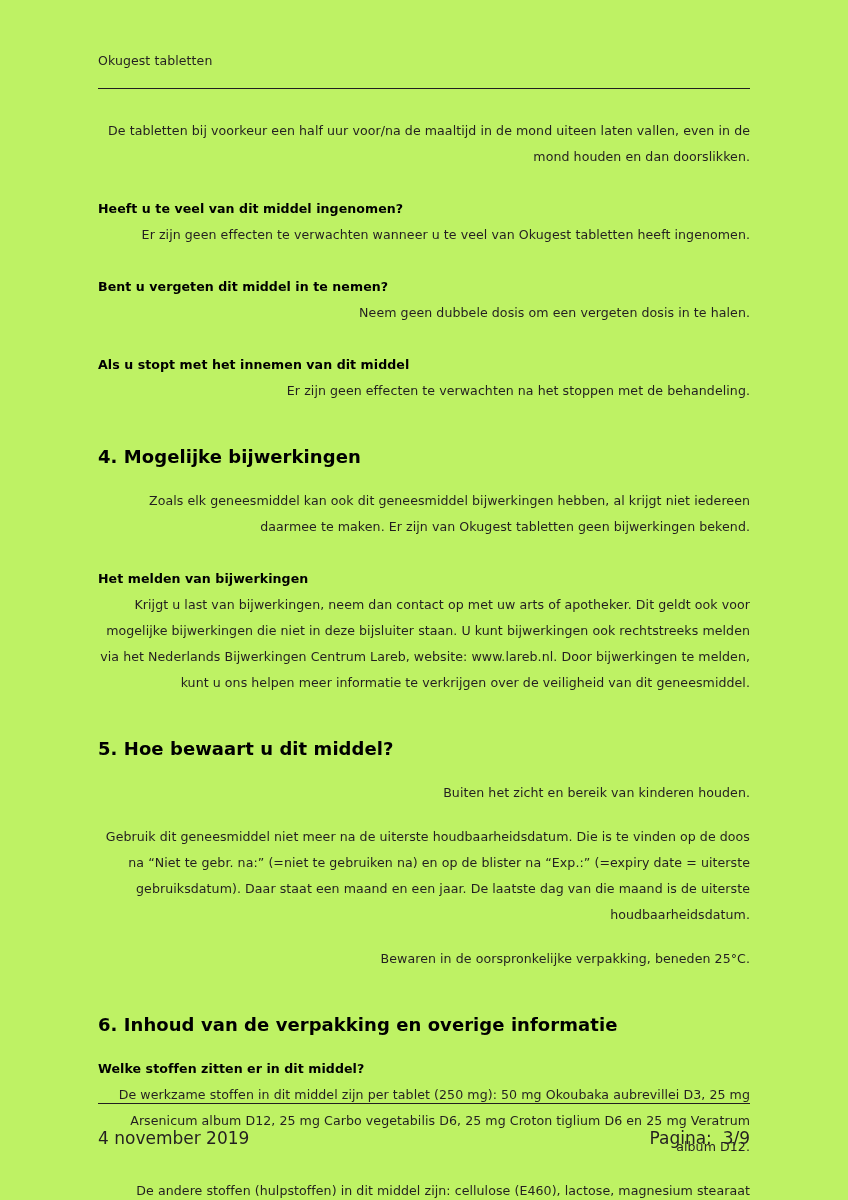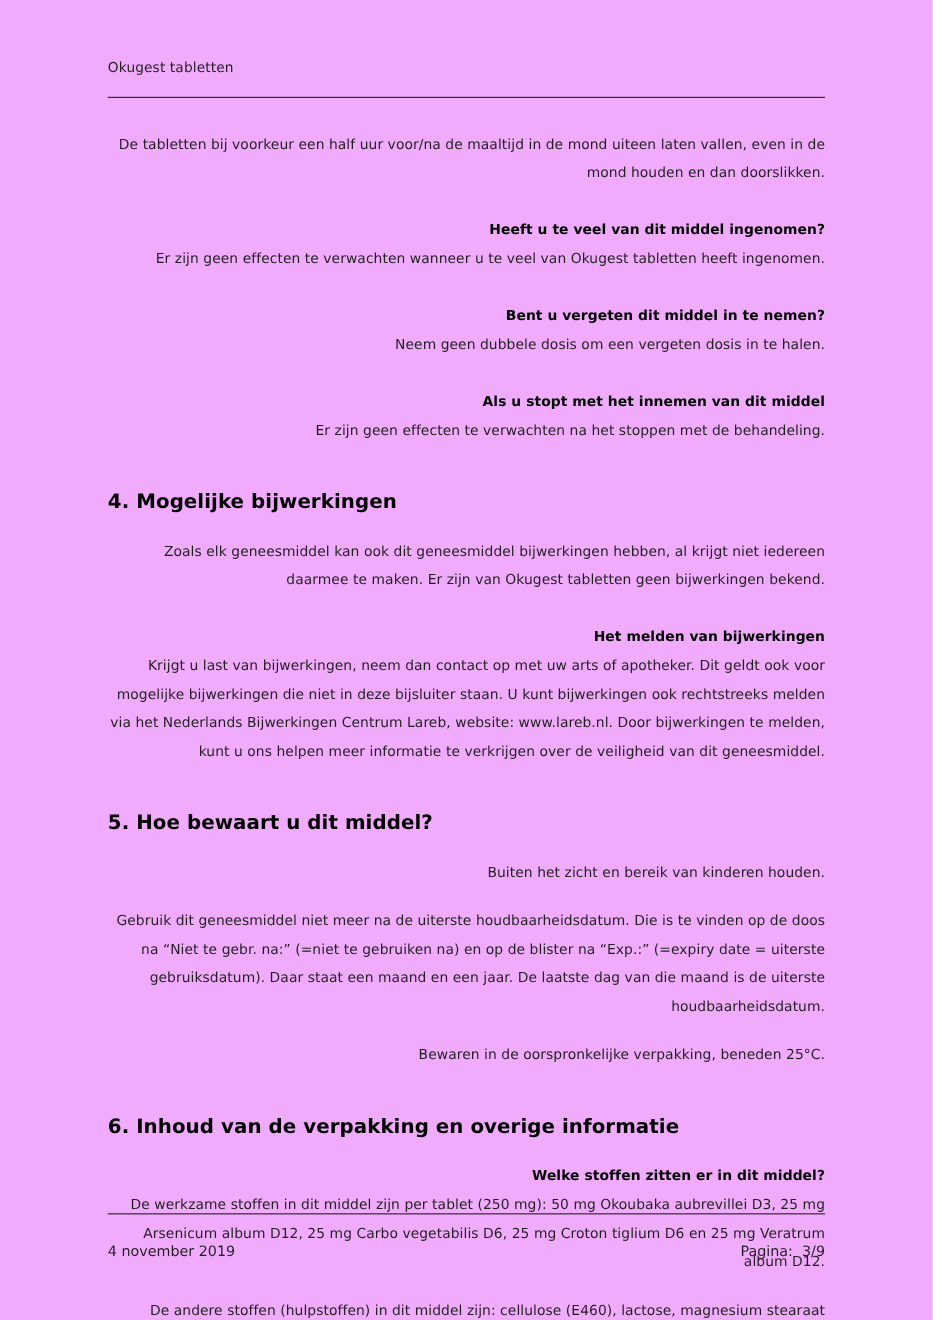--- a/index.html
+++ b/index.html
@@ -14,21 +14,21 @@
     font-family: "DejaVu Sans", "Liberation Sans", sans-serif;
     color: #231f20;
     -webkit-font-smoothing: antialiased;
   }
 
   .page {
     position: relative;
     box-sizing: border-box;
     width: 848px;
     height: 1200px;
-    background: #f0abfc;
+    background: #bef264;
     padding: 0;
     overflow: hidden;
   }
 
   
   .col {
     position: absolute;
     left: 98px;
     width: 652px;
   }
@@ -79,41 +79,40 @@
     color: #000000;
     letter-spacing: 0.06px;
   }
 
   .h-sub {
     font-size: 12.6px;
     line-height: 26px;
     font-weight: bold;
     color: #000000;
     letter-spacing: 0.06px;
-    text-align: right;
   }
 
   
   .gap-sm  { height: 18px; }
   .gap-md  { height: 26px; }
   .gap-xl  { height: 40px; }
 
   
   .footer-rule-wrap {
     top: 1103px;
   }
   .doc-footer {
     top: 1130px;
     display: flex;
     justify-content: space-between;
     align-items: baseline;
   }
   .doc-footer .foot-date,
   .doc-footer .foot-page {
-    font-size: 13px;
+    font-size: 17px;
     line-height: 17px;
     color: #231f20;
     white-space: pre;
   }
 </style>
 </head>
 <body>
 
 <div class="page">
 

